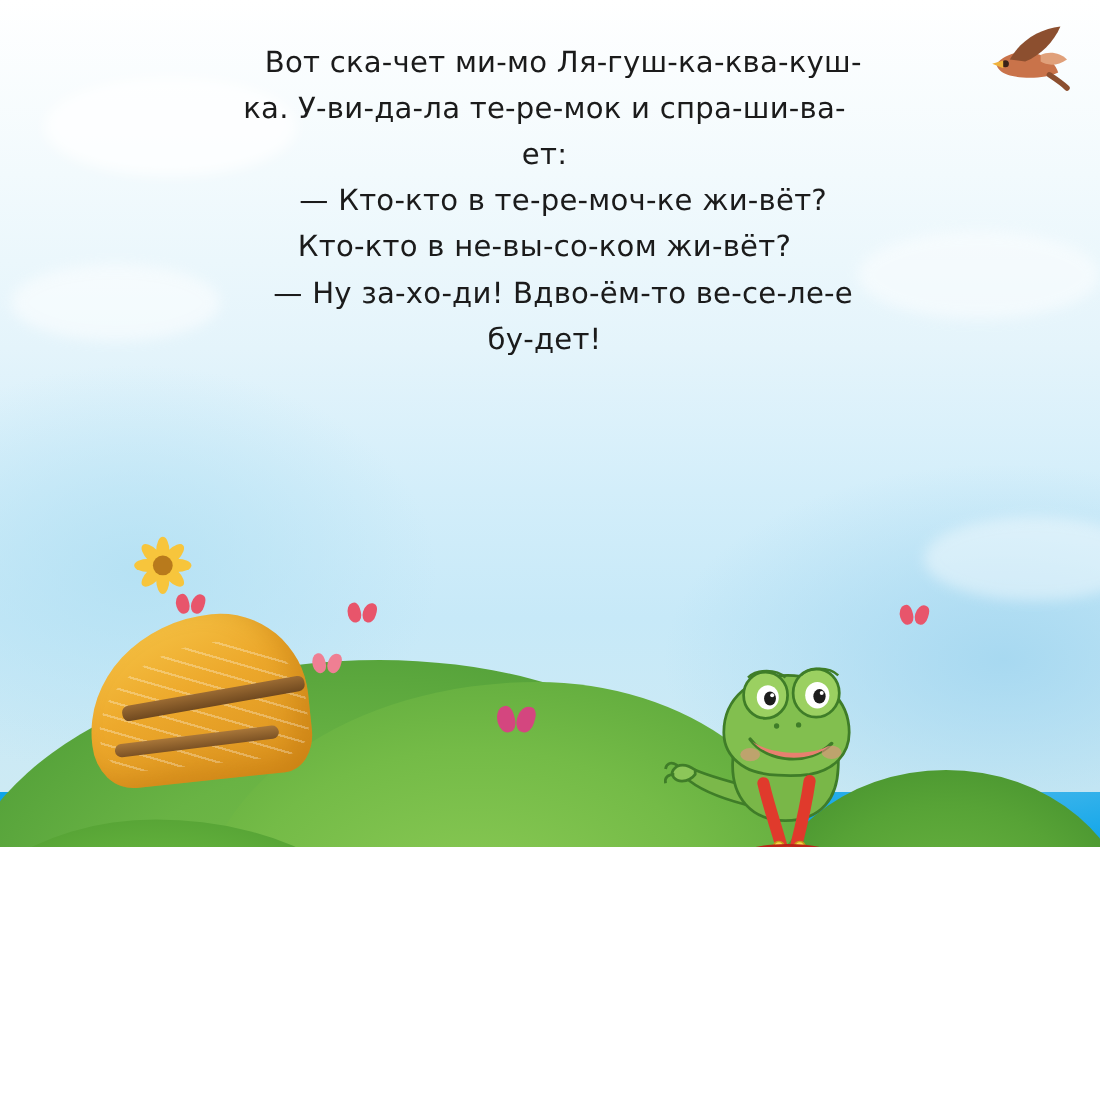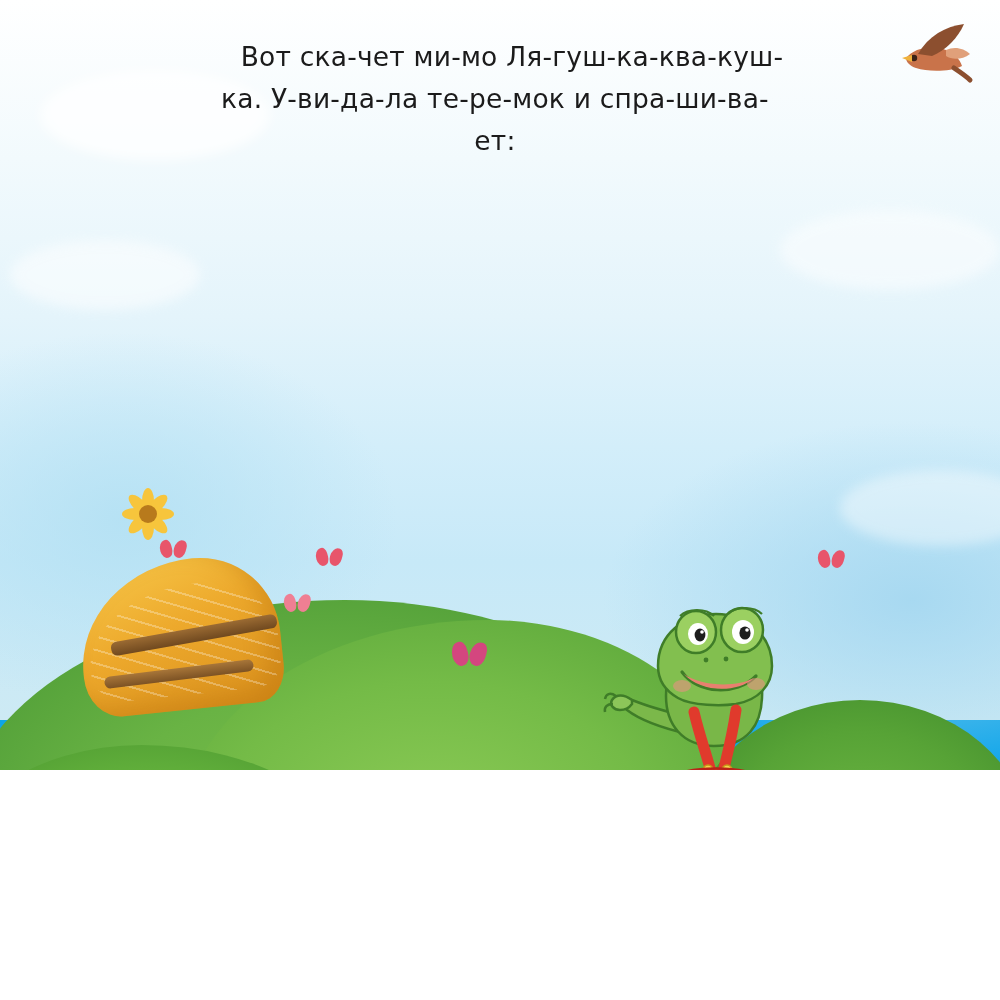--- a/index.html
+++ b/index.html
@@ -472,15 +472,17 @@
       <path d="M80 258 C86 250 108 250 114 258 C118 264 114 270 104 270 C92 270 80 266 80 258 Z" fill="#f0902f" stroke="#c06a14" stroke-width="2.2"></path>
       <path d="M128 258 C134 250 156 250 162 258 C166 264 160 270 150 270 C138 270 128 266 128 258 Z" fill="#f0902f" stroke="#c06a14" stroke-width="2.2"></path>
       <path d="M86 258 L110 256" stroke="#ffc97c" stroke-width="2.4" fill="none"></path>
       <path d="M134 258 L158 256" stroke="#ffc97c" stroke-width="2.4" fill="none"></path>
     </svg>
 
   </div>
 
   <div class="text-block">
     <p class="indent">Вот ска-чет ми-мо Ля-гуш-ка-ква-куш-ка. У-ви-да-ла те-ре-мок и спра-ши-ва-ет:</p>
+    <p class="indent">— Кто-кто в те-ре-моч-ке жи-вёт? Кто-кто в не-вы-со-ком жи-вёт?</p>
+    <p class="indent">—   Ну за-хо-ди! Вдво-ём-то ве-се-ле-е бу-дет!</p>
   </div>
 
 </div>
 
 </body></html>

